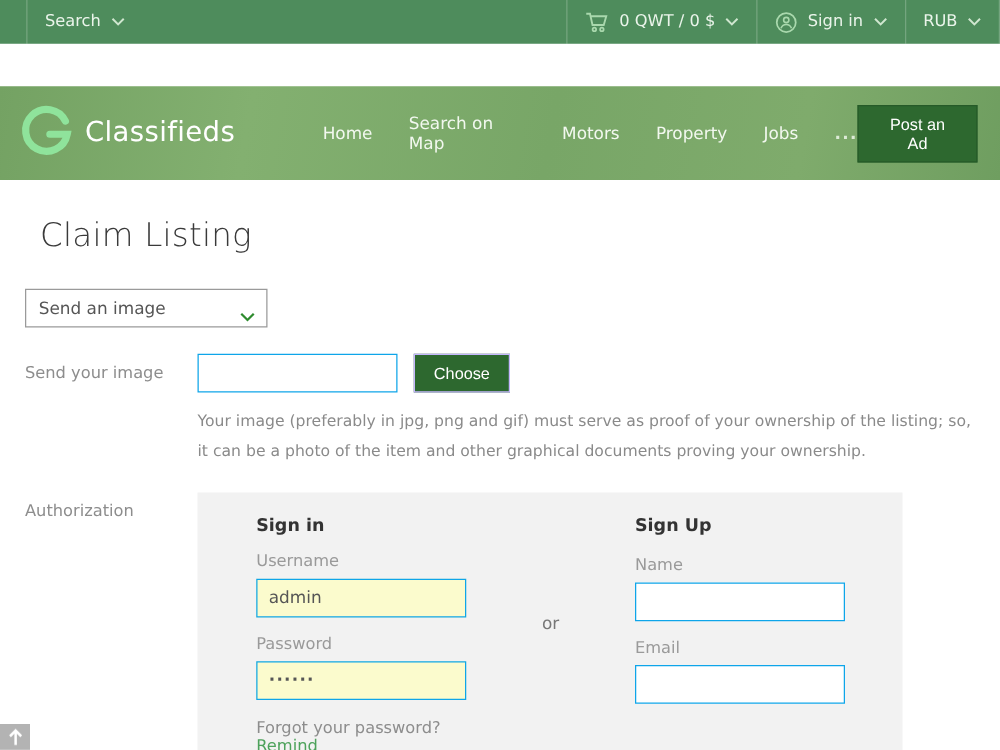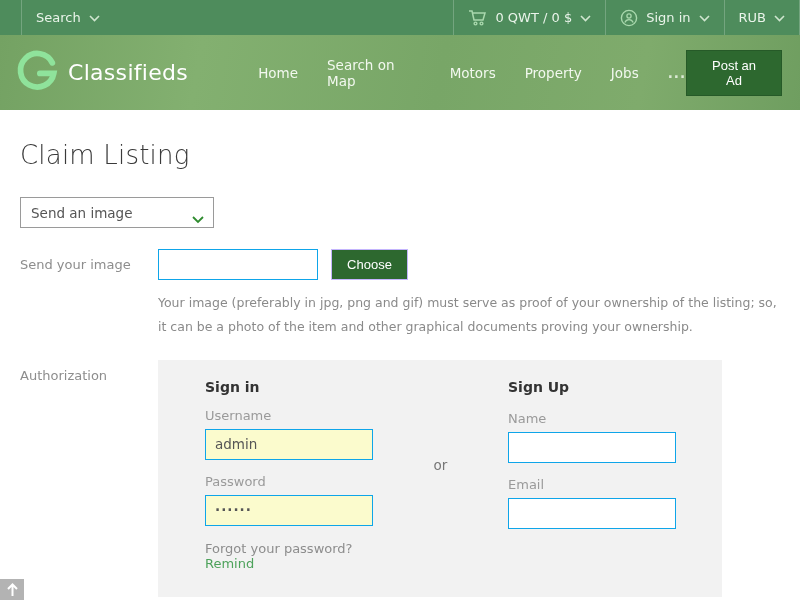--- a/index.html
+++ b/index.html
@@ -9,31 +9,31 @@
   
   .topbar { height:35px; background:var(--topbar-bg,#4e8c5c); display:flex; align-items:stretch; color:#eaf4ea; font-size:13px; }
   .tb-item { display:flex; align-items:center; gap:8px; padding:0 14px; border-left:1px solid rgba(255,255,255,.22); cursor:pointer; }
   .tb-item.last { border-right:1px solid rgba(255,255,255,.22); }
   .tb-lang { margin-left:21px; }
   .tb-spacer { flex:1; }
   .chev { display:inline-block; }
   .tb-ico svg { display:block; }
 
   
-  .header { height:75px; background:linear-gradient(100deg,#74a263 0%,#83b070 25%,#78a667 55%,#7fab6c 80%,#6f9e60 100%); display:flex; align-items:center; padding:0 18px 0 14px; }
+  .header { height:75px; background:linear-gradient(100deg,#74a263 0%,#83b070 25%,#78a667 55%,#7fab6c 80%,#6f9e60 100%); display:flex; align-items:center; padding:0 18px 0 14px;margin-top:34px; }
   .brand { display:flex; align-items:center; gap:8px; cursor:pointer; }
   .brand-name { color:#fff; font-size:22px; letter-spacing:.3px; }
   .nav { display:flex; align-items:center; gap:29px; margin-left:70px; }
   .nav a { color:#f2f8ef; font-size:13.5px; text-decoration:none; cursor:pointer; }
   .nav .more { letter-spacing:1px; color:#dcead6; font-weight:bold; }
   .postad { margin-left:auto; background:var(--accent-dark,#2d682f); border:1px solid #265a28; color:#fff; font-size:13px; padding:7px 16px; cursor:pointer; }
 
   
   .page { padding:0 20px; }
-  h1 { font-size:26px; font-weight:300; color:#3a3a3a; margin:30px 0 27px; letter-spacing:.2px; }
+  h1 { font-size:26px; font-weight:300; color:#3a3a3a; margin:30px 12px 27px; letter-spacing:.2px; }
   .frow { display:flex; margin-bottom:21px; }
   .flabel { width:138px; flex:none; font-size:13px; color:#8d8d8d; padding-top:7px; line-height:1.45; padding-right:14px; }
   .fbody { flex:1; }
 
   .selwrap { position:relative; width:194px; }
   select { width:100%; height:31px; border:1px solid #9a9a9a; background:#fff; color:#555; font-size:13.5px; padding:0 28px 0 10px; appearance:none; -webkit-appearance:none; border-radius:0; font-family:inherit; }
   .selwrap .selchev { position:absolute; right:10px; top:12px; pointer-events:none; }
 
   input[type=text] { height:31px; border:1px solid #0ea5e9; background:#fff; color:#555; font-size:13.5px; padding:0 9px; font-family:inherit; border-radius:0; }
   .fileinput { width:160px; vertical-align:middle; }

